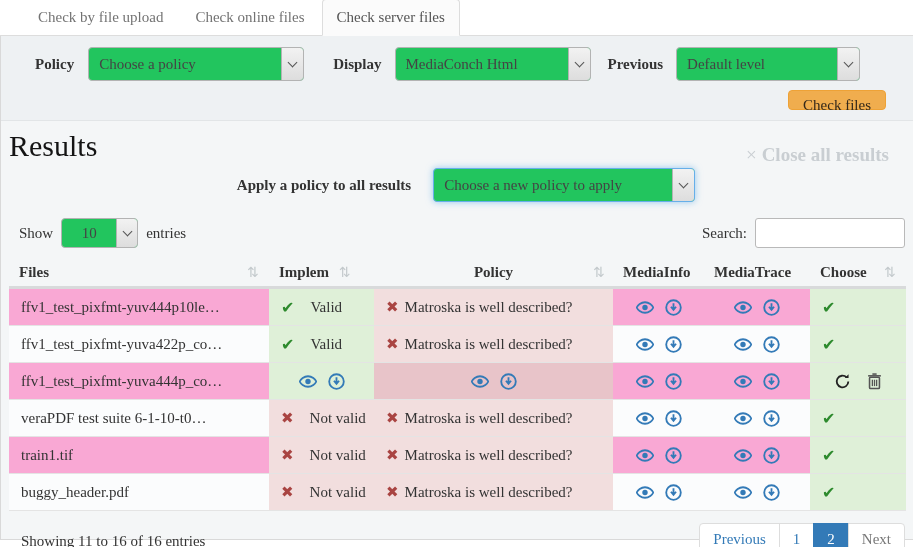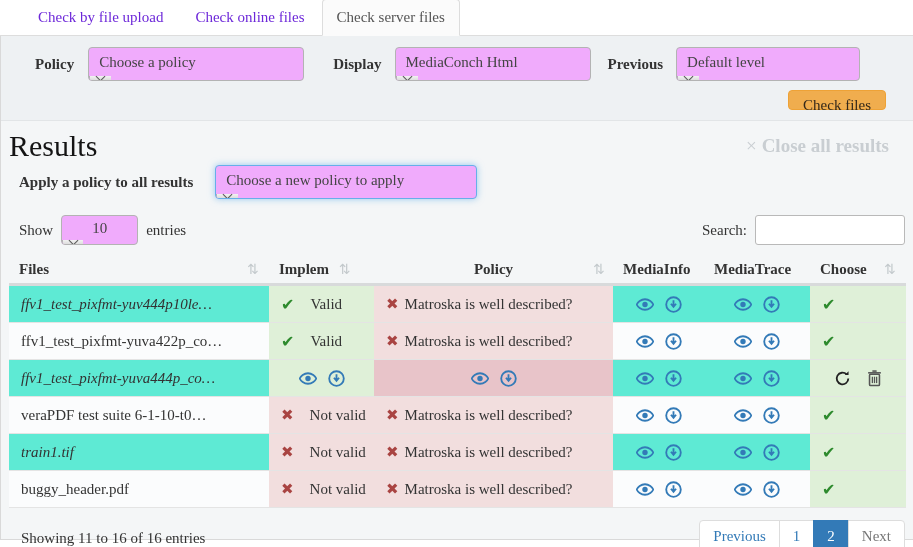--- a/index.html
+++ b/index.html
@@ -2,55 +2,55 @@
 <html><head>
 <meta charset="utf-8">
 <style>
   * { box-sizing: border-box; margin: 0; padding: 0; }
   html,body { width: 913px; height: 547px; overflow: hidden; background: #fff;
     font-family: "Liberation Serif", "DejaVu Serif", serif; font-size: 15px; color: #333; }
 
   
   .tabbar { height: 36px; background: #fff; border-bottom: 1px solid #ddd;
     padding-left: 22px; display: flex; align-items: flex-end; }
-  .tab { padding: 8px 14px; margin: 0 1px; color: #6d28d9; cursor: pointer;
+  .tab { padding: 8px 14px; margin: 0 1px; color: #737373; cursor: pointer;
     border: 1px solid transparent; border-radius: 4px 4px 0 0; line-height: 18px; }
   .tab.active { background: #fbfbfb; color: #555; border-color: #ddd #ddd transparent;
     margin-bottom: -1px; padding-bottom: 9px; }
 
   
   .content { height: 504px; background: #f4f6f7; border-left: 1px solid #d9d9d9;
     border-bottom: 1px solid #d9d9d9; }
 
   
   .form-panel { background: #eef1f3; border-bottom: 1px solid #e2e5e7; padding: 11px 27px 10px 34px; }
   .form-row { display: flex; align-items: center; }
   .form-label { font-weight: bold; color: #333; }
-  .selectbox { display: flex; align-items: stretch; background: #f0abfc; border: 1px solid #b3b3b3;
-    border-radius: 4px; height: 34px; overflow: hidden; cursor: pointer; flex-direction: column; }
+  .selectbox { display: flex; align-items: stretch; background: #22c55e; border: 1px solid #b3b3b3;
+    border-radius: 4px; height: 34px; overflow: hidden; cursor: pointer; }
   .selectbox .sel-text { flex: 1; display: flex; align-items: center; padding: 0 10px; color: #444;
     white-space: nowrap; overflow: hidden; }
   .caret-seg { width: 22px; background: linear-gradient(#f2f2f2, #ddd); border-left: 1px solid #b3b3b3;
     display: flex; align-items: center; justify-content: center; }
   .chev { width: 7px; height: 7px; border-right: 1.6px solid #555; border-bottom: 1.6px solid #555;
     transform: rotate(45deg); margin-top: -3px; }
   .btn-row { display: flex; justify-content: flex-end; margin-top: 9px; }
   .check-btn { background: #f0ad4e; border: 1px solid #eea236; border-radius: 4px; color: #33281a;
     padding: 6px 14px; font-size: 15px; height: 20px; cursor: pointer;
     font-family: "Liberation Serif", "DejaVu Serif", serif; }
 
   
   .results-head { display: flex; justify-content: space-between; align-items: flex-start;
     padding: 8px 24px 0 8px; }
   .results-title { font-size: 30px; font-weight: 400; color: #141414; line-height: 34px; }
-  .close-all { color: #c9ced2; font-weight: bold; font-size: 19px; cursor: pointer; margin-top: 6px; }
+  .close-all { color: #c9ced2; font-weight: bold; font-size: 19px; cursor: pointer; margin-top: 15px; }
   .close-all .x { margin-right: 5px; font-weight: 400; }
 
   
-  .apply-row { display: flex; align-items: center; padding: 2px 0 10px 18px; }
+  .apply-row { display: flex; align-items: center; padding: 2px 0 10px 18px; justify-content: center; }
   .apply-row .form-label { margin-right: 22px; }
   .apply-select { width: 262px; border-color: #66afe9; box-shadow: 0 0 7px rgba(102,175,233,.65); }
 
   
   .controls-row { display: flex; justify-content: space-between; align-items: center;
     padding: 6px 8px 10px 18px; }
   .show-group, .search-group { display: flex; align-items: center; }
   .show-select { width: 77px; height: 30px; margin: 0 8px; }
   .show-select .caret-seg { width: 21px; }
   .search-group label { margin-right: 8px; }
@@ -68,21 +68,21 @@
   .c-implem { width: 105px; gap: 10px; }
   .c-policy { width: 239px; }
   .th.c-policy { justify-content: center; position: relative; }
   .th.c-policy .sort-ic { position: absolute; right: 8px; }
   .c-minfo { width: 91px; }
   .c-mtrace { width: 106px; }
   .c-status { width: 96px; justify-content: space-between; }
 
   .tr { display: flex; align-items: stretch; height: 37px; border-bottom: 1px solid #e4e4e4; }
   .td { display: flex; align-items: center; padding: 0 12px; }
-  .tr.odd .plain { background: #5eead4; font-style: italic; }
+  .tr.odd .plain { background: #f9a8d4; }
   .tr.even .plain { background: #fbfcfd; }
   .bg-ok { background: #dff0d8; }
   .bg-bad { background: #f2dede; }
   .bg-bad-dark { background: #e8c4c9; }
   .td.icons { justify-content: center; gap: 11px; padding: 0; }
   .glyph-check { color: #2d8a2d; font-weight: bold; font-size: 16px; margin-right: 6px;
     font-family: "DejaVu Sans", sans-serif; }
   .glyph-cross { color: #a94442; font-weight: bold; font-size: 15px; margin-right: 6px;
     font-family: "DejaVu Sans", sans-serif; }
   .icon-btn { background: none; border: none; padding: 0; cursor: pointer; display: flex;

